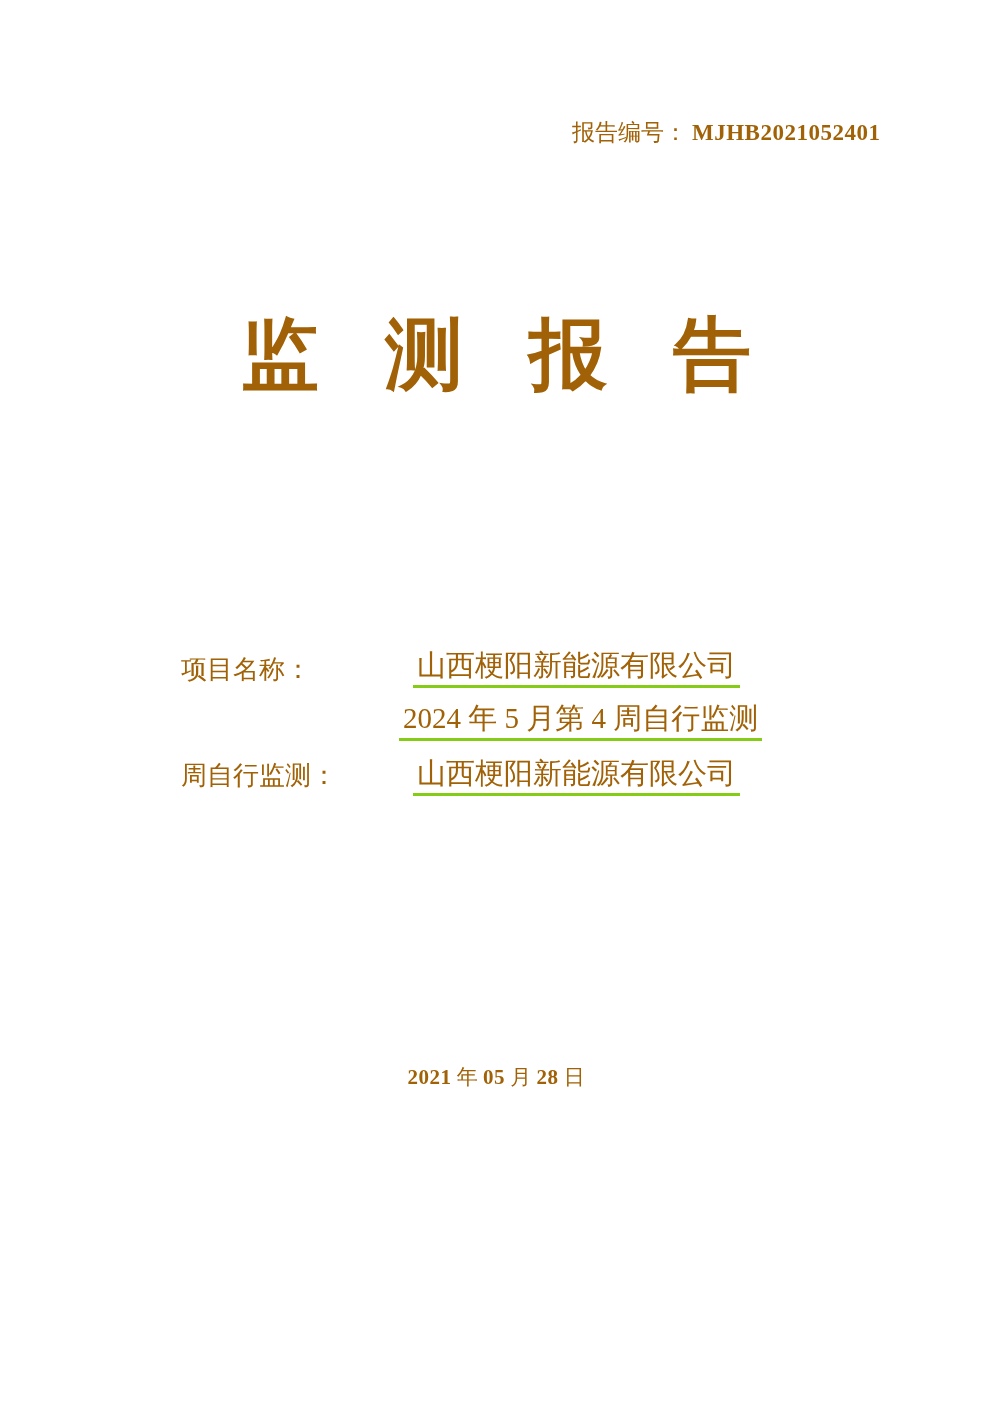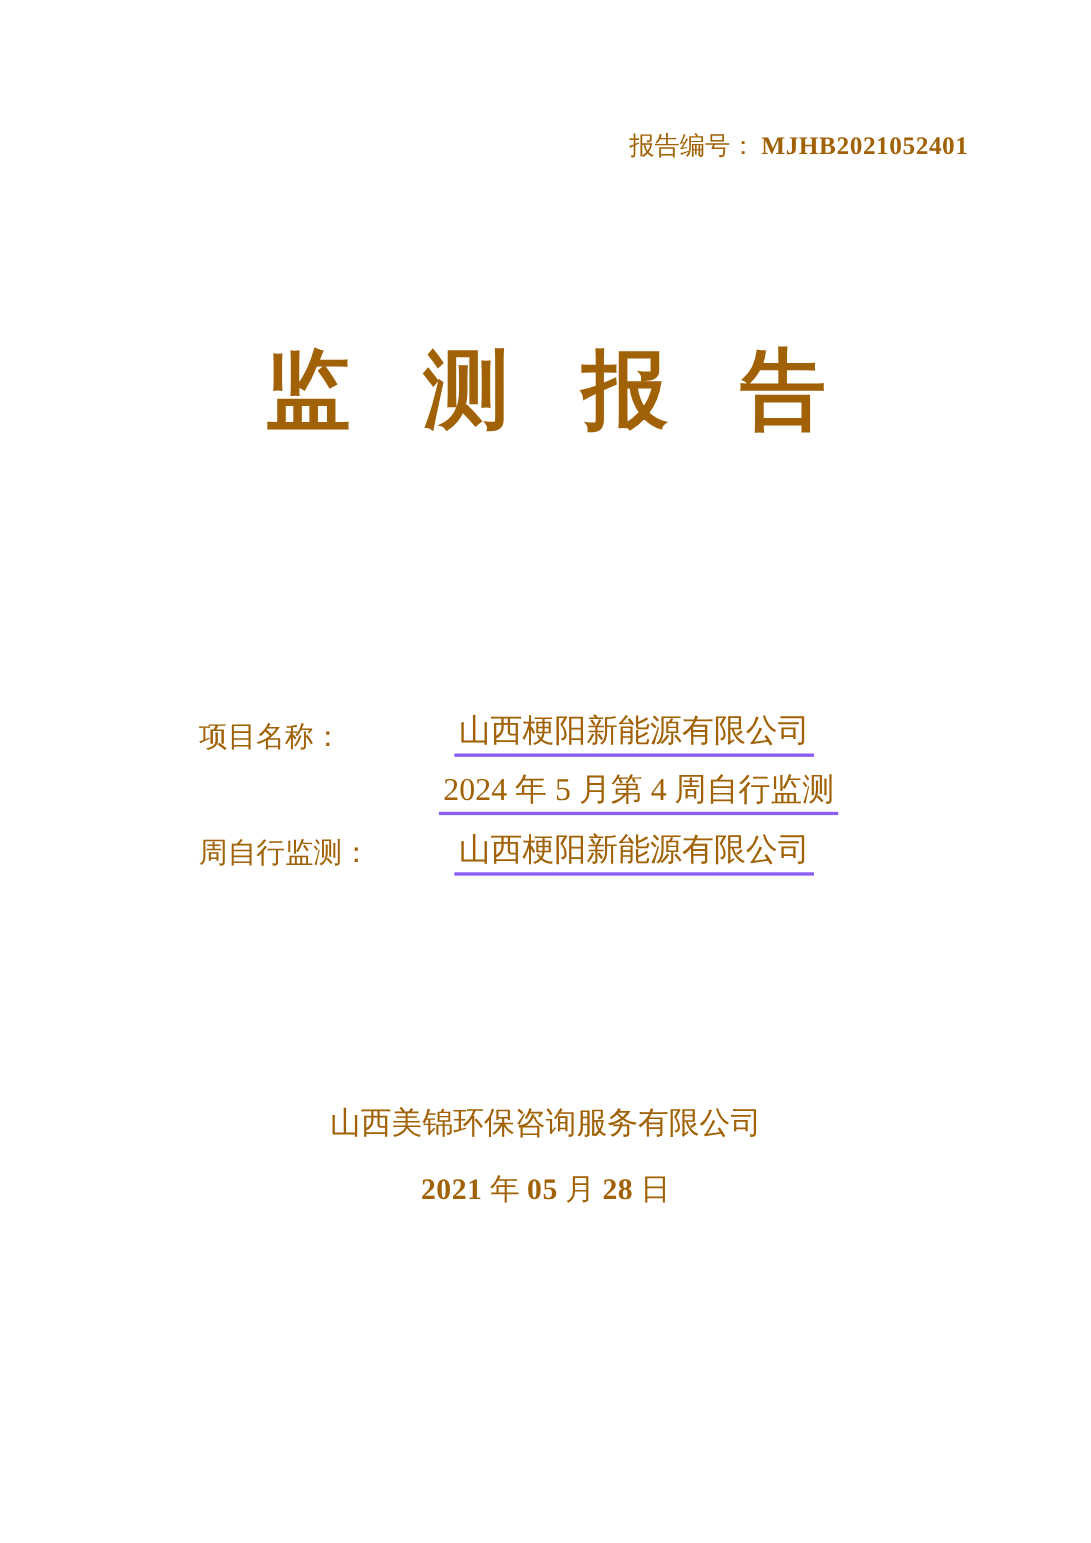--- a/index.html
+++ b/index.html
@@ -51,21 +51,21 @@
     position: absolute;
     font-size: 26px;
     line-height: 1.2;
     white-space: nowrap;
   }
   .field-value {
     position: absolute;
     font-size: 29px;
     line-height: 1.2;
     white-space: nowrap;
-    border-bottom: 3px solid #8b5cf6;
+    border-bottom: 3px solid #84cc16;
     padding: 0 4px 2px 4px;
   }
   .lbl-project { left: 181px; top: 654px; }
   .val-project-1 { left: 413px; top: 648px; }
   .val-project-2 { left: 399px; top: 701px; }
   .lbl-client { left: 181px; top: 760px; }
   .val-client { left: 413px; top: 756px; }
   
   .footer-company {
     position: absolute;
@@ -76,21 +76,21 @@
     font-size: 28px;
     line-height: 1.2;
     white-space: nowrap;
   }
   .footer-date {
     position: absolute;
     left: 0;
     right: 0;
     top: 1065px;
     text-align: center;
-    font-size: 27px;
+    font-size: 21px;
     line-height: 1.2;
     white-space: nowrap;
   }
   .footer-date b {
     letter-spacing: 0.5px;
   }
 </style>
 </head>
 <body>
 
@@ -107,21 +107,20 @@
     <span>告</span>
   </div>
 
   <span class="field-label lbl-project">项目名称：</span>
   <span class="field-value val-project-1">山西梗阳新能源有限公司</span>
   <span class="field-value val-project-2">2024 年 5 月第 4 周自行监测</span>
 
   <span class="field-label lbl-client">周自行监测：</span>
   <span class="field-value val-client">山西梗阳新能源有限公司</span>
 
-  <div class="footer-company">山西美锦环保咨询服务有限公司</div>
 
   <div class="footer-date">
     <b>2021</b>
     <span>年</span>
     <b>05</b>
     <span>月</span>
     <b>28</b>
     <span>日</span>
   </div>
 

